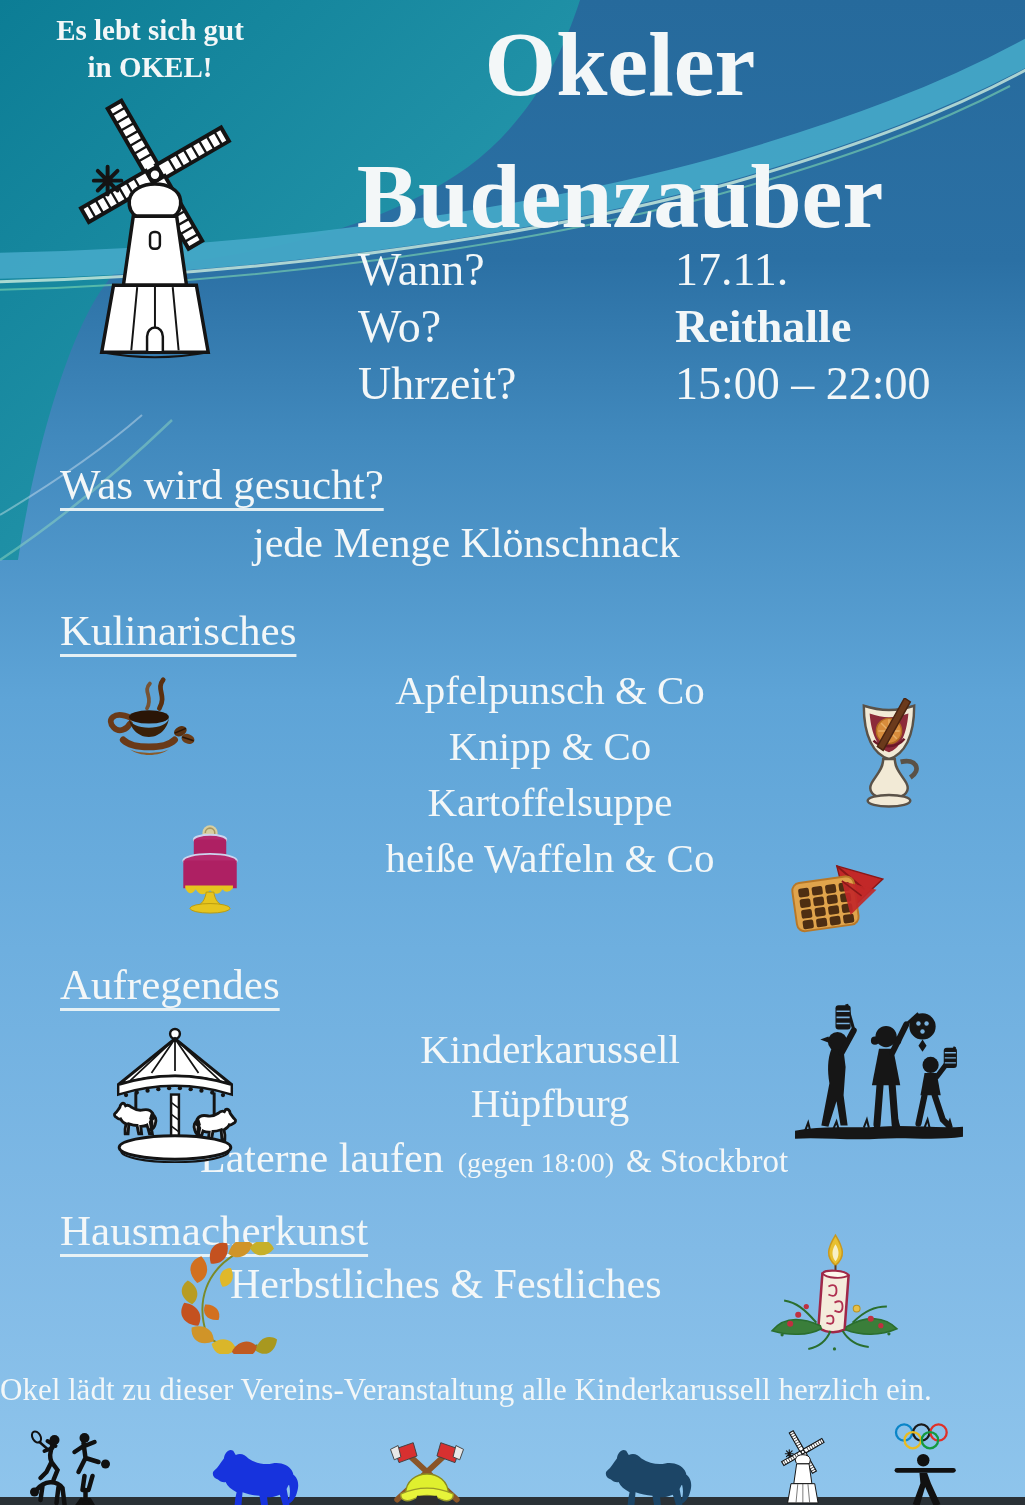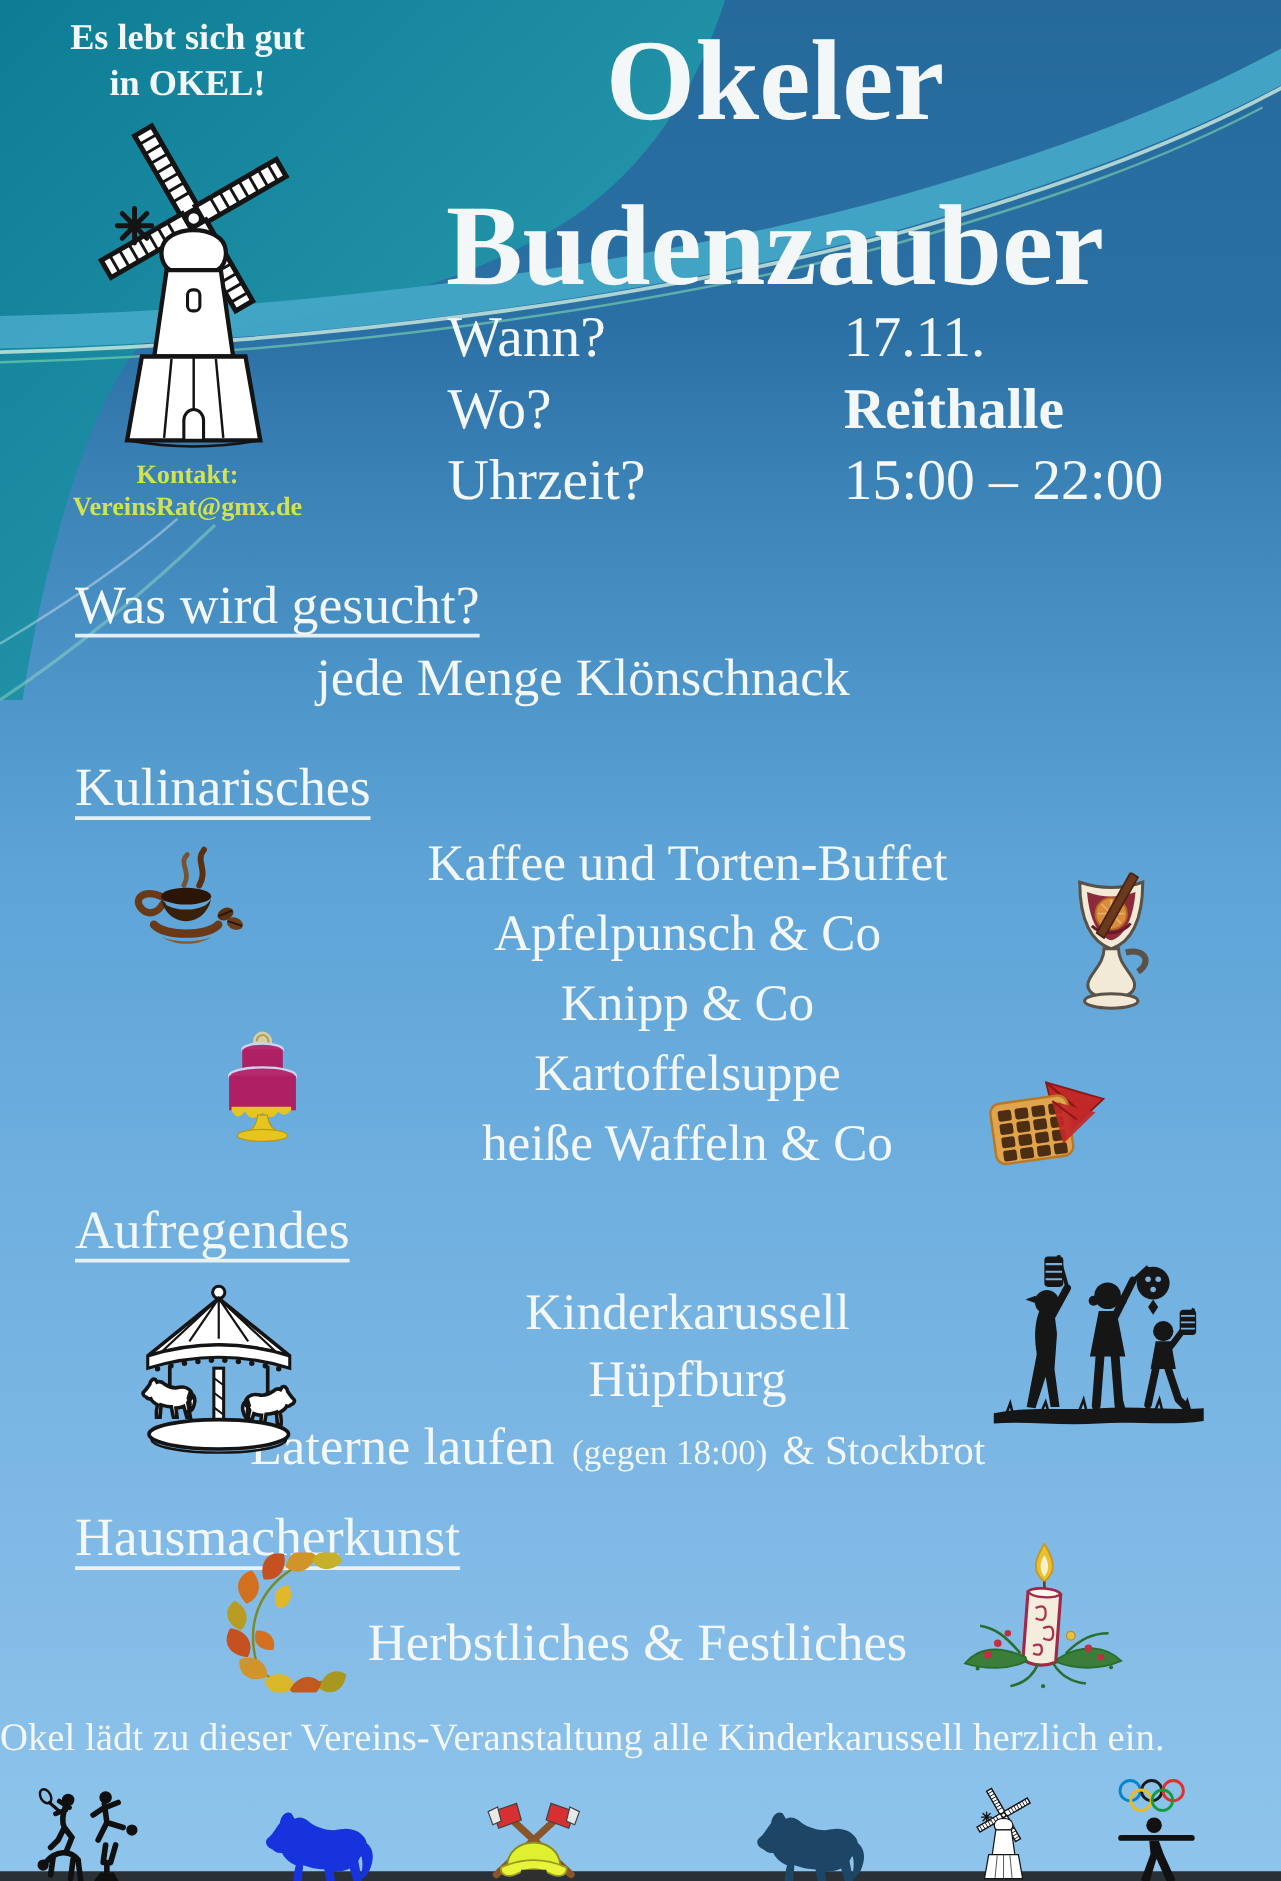--- a/index.html
+++ b/index.html
@@ -60,43 +60,38 @@
     <circle cx="40" cy="98" r="4" fill="#141414"></circle>
     <path d="M62,118 C64,96 112,96 114,118 C115,126 111,132 107,134 L69,134 C65,132 61,126 62,118 Z" fill="#fff" stroke="#141414" stroke-width="3.5"></path>
     <path d="M66,134 L110,134 L120,204 L56,204 Z" fill="#fff" stroke="#141414" stroke-width="3.5"></path>
     <rect x="83" y="150" width="10" height="17" rx="4" fill="#fff" stroke="#141414" stroke-width="2.5"></rect>
     <path d="M46,204 L130,204 L142,272 L34,272 Z" fill="#fff" stroke="#141414" stroke-width="3.5"></path>
     <path d="M70,206 L64,270 M88,205 L88,271 M106,206 L112,270" stroke="#141414" stroke-width="2"></path>
     <path d="M80,272 v-16 a8,9 0 0 1 16,0 v16 z" fill="#fff" stroke="#141414" stroke-width="2.5"></path>
     <path d="M34,272 Q88,282 142,272" fill="none" stroke="#141414" stroke-width="2"></path>
   </svg>
 
-  <div class="abs" style="left:20px;top:366px;width:260px;text-align:center;font-size:21px;line-height:26px;font-weight:700;color:#d3e24f;">
-    <div>Kontakt:</div>
-    <div>VereinsRat@gmx.de</div>
-  </div>
 
   <div class="abs txt" style="left:220px;top:14px;width:800px;text-align:center;font-size:92px;line-height:100px;font-weight:700;">Okeler</div>
   <div class="abs txt" style="left:220px;top:146px;width:800px;text-align:center;font-size:92px;line-height:100px;font-weight:700;">Budenzauber</div>
 
   <div>
     <div class="abs txt" style="left:358px;top:243px;font-size:46px;">Wann?</div>
     <div class="abs txt" style="left:675px;top:243px;font-size:46px;">17.11.</div>
     <div class="abs txt" style="left:358px;top:300px;font-size:46px;">Wo?</div>
     <div class="abs txt" style="left:675px;top:300px;font-size:46px;font-weight:bold;">Reithalle</div>
     <div class="abs txt" style="left:358px;top:357px;font-size:46px;">Uhrzeit?</div>
     <div class="abs txt" style="left:675px;top:357px;font-size:46px;">15:00 – 22:00</div>
   </div>
 
   <div class="abs txt heading" style="left:60px;top:460px;">Was wird gesucht?</div>
   <div class="abs txt" style="left:253px;top:519px;font-size:42px;">jede Menge Klönschnack</div>
 
   <div class="abs txt heading" style="left:60px;top:606px;">Kulinarisches</div>
   <div class="abs txt item-list" style="left:230px;top:662px;width:640px;">
-    <div>Kaffee und Torten-Buffet</div>
     <div>Apfelpunsch &amp; Co</div>
     <div>Knipp &amp; Co</div>
     <div>Kartoffelsuppe</div>
     <div>heiße Waffeln &amp; Co</div>
   </div>
 
   <svg class="abs" style="left:92px;top:676px" width="110" height="100" viewBox="0 0 110 105">
     <path d="M58,8 C50,16 62,22 55,34" fill="none" stroke="#7a4a22" stroke-width="4" stroke-linecap="round" opacity="0.9"></path>
     <path d="M72,4 C64,14 76,20 68,34" fill="none" stroke="#5a3010" stroke-width="5" stroke-linecap="round"></path>
     <path d="M38,44 C20,36 12,46 20,54 C26,60 34,56 37,50" fill="none" stroke="#6a3a18" stroke-width="6" stroke-linecap="round"></path>
@@ -229,21 +224,21 @@
       <path d="M130,76 L142,76 L146,98 L126,98 Z"></path>
       <path d="M130,98 L124,126 M140,98 L148,122 L154,128" stroke="#161616" stroke-width="6" stroke-linecap="round" fill="none"></path>
       <path d="M142,80 L154,64" stroke="#161616" stroke-width="5" stroke-linecap="round" fill="none"></path>
       <path d="M154,64 L160,50" stroke="#161616" stroke-width="2.5" fill="none"></path>
       <rect x="149" y="51" width="13" height="20" rx="3"></rect>
       <path d="M150,56 h11 M150,61 h11 M150,66 h11" stroke="#79b1de" stroke-width="1.4"></path>
     </g>
   </svg>
 
   <div class="abs txt heading" style="left:60px;top:1206px;">Hausmacherkunst</div>
-  <div class="abs txt" style="left:230px;top:1291px;width:560px;text-align:center;font-size:42px;">Herbstliches &amp; Festliches</div>
+  <div class="abs txt" style="left:230px;top:1260px;width:560px;font-size:42px;">Herbstliches &amp; Festliches</div>
 
   <svg class="abs" style="left:166px;top:1242px" width="150" height="112" viewBox="0 0 150 115">
     <defs>
         <path id="leafP" d="M0,0 C5,-9 14,-10 19,-2 C14,6 5,7 0,0 Z"></path>
       </defs>
     <path d="M70,12 C40,30 28,60 40,96 C52,108 74,112 92,106" fill="none" stroke="#7a8a28" stroke-width="2"></path>
     <use href="#leafP" transform="translate(62,12) rotate(-15) scale(1.4)" fill="#d09428"></use>
     <use href="#leafP" transform="translate(84,6) rotate(8) scale(1.3)" fill="#c6b02a"></use>
     <use href="#leafP" transform="translate(44,22) rotate(-45) scale(1.4)" fill="#c4511f"></use>
     <use href="#leafP" transform="translate(30,42) rotate(-75) scale(1.45)" fill="#d2701f"></use>

